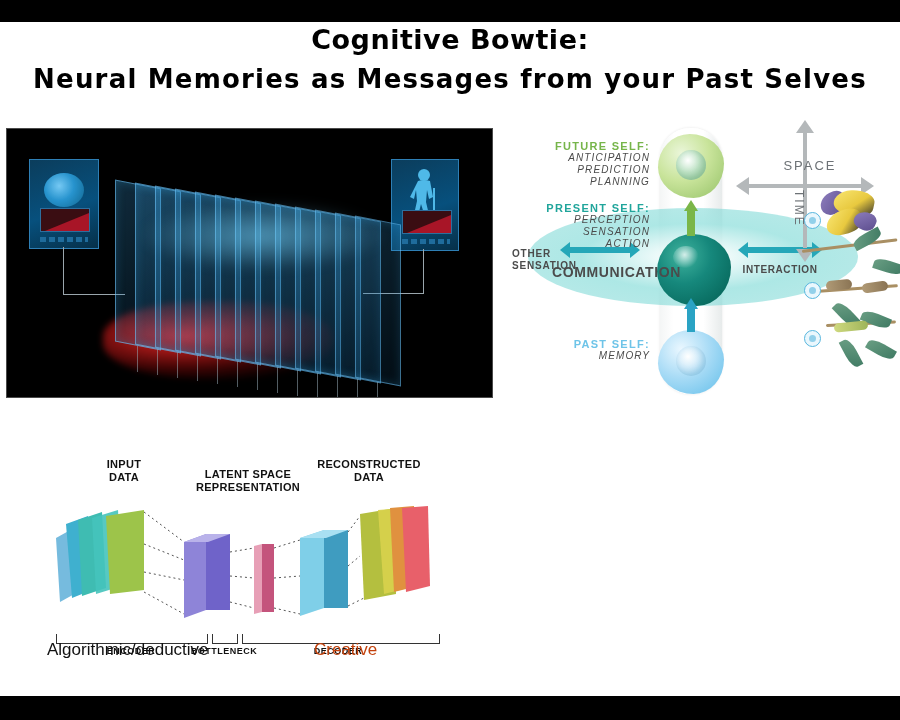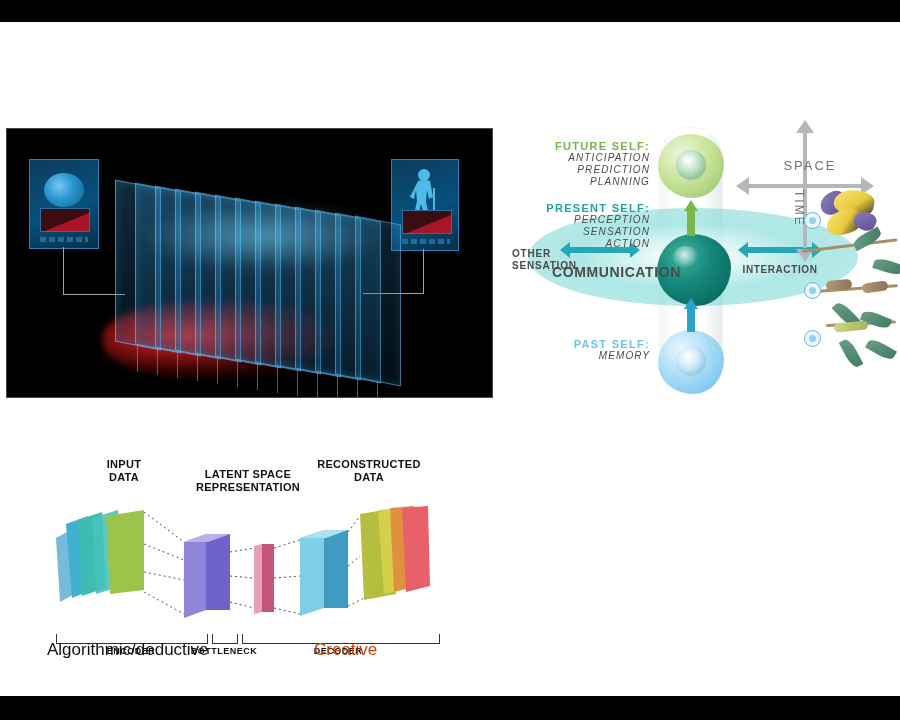--- a/index.html
+++ b/index.html
@@ -156,20 +156,24 @@
   #caption-right{position:absolute;left:556px;top:580px;font-size:17px;color:#111;}
 </style>
 </head>
 <body>
 
 <div id="slide">
 
   <div class="bar" id="bar-top"></div>
   <div class="bar" id="bar-bottom"></div>
 
+  <div id="title-block">
+    <div class="title-line" id="title-line1">Cognitive Bowtie:</div>
+    <div class="title-line" id="title-line2">Neural Memories as Messages from your Past Selves</div>
+  </div>
 
   <div id="nn-panel">
     <div class="nn-thumb" id="nn-thumb-left">
       <span class="thumb-blob"></span>
       <span class="thumb-graph"></span>
       <span class="thumb-bars"></span>
     </div>
     <div class="nn-thumb" id="nn-thumb-right">
       <svg class="thumb-person" viewBox="0 0 34 62">
         <circle cx="17" cy="7" r="6" fill="#4fb9e8"></circle>

